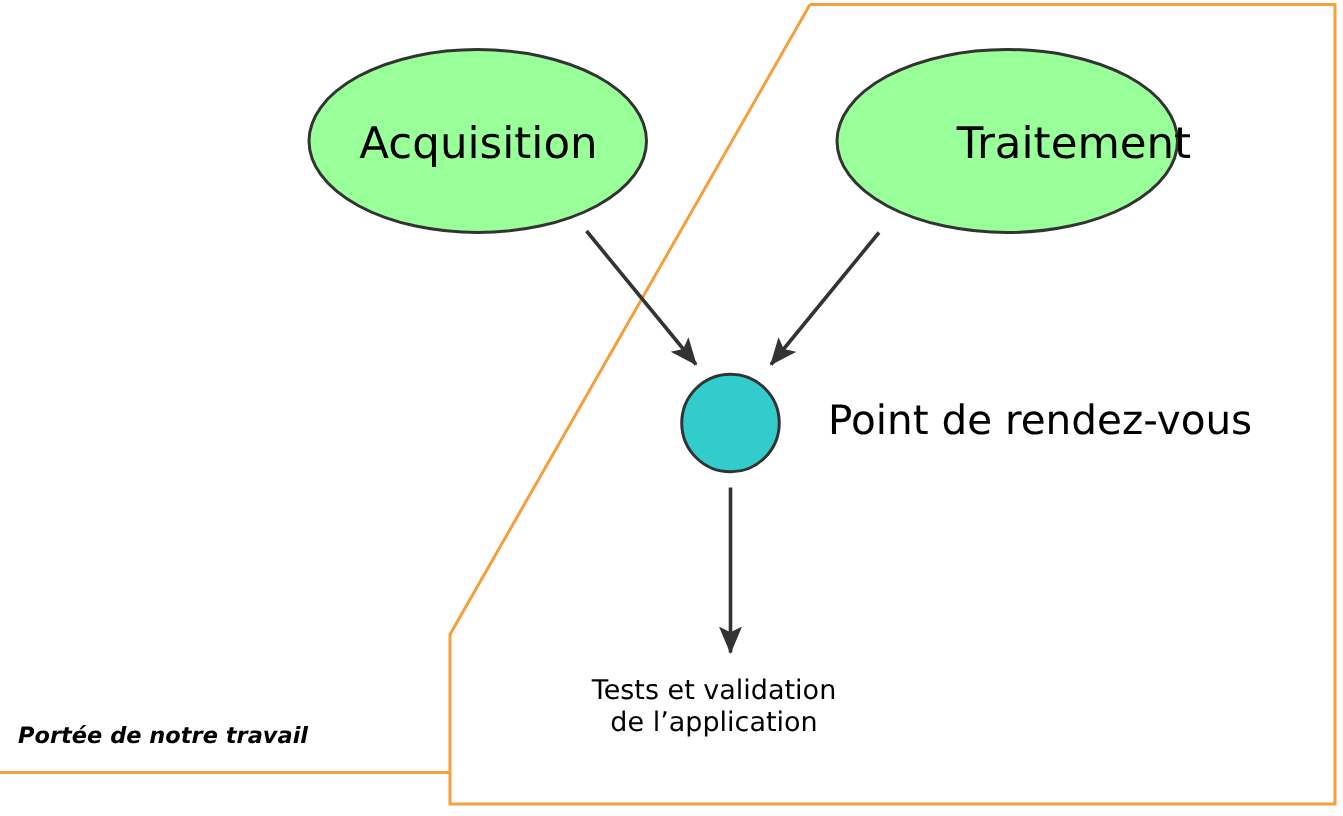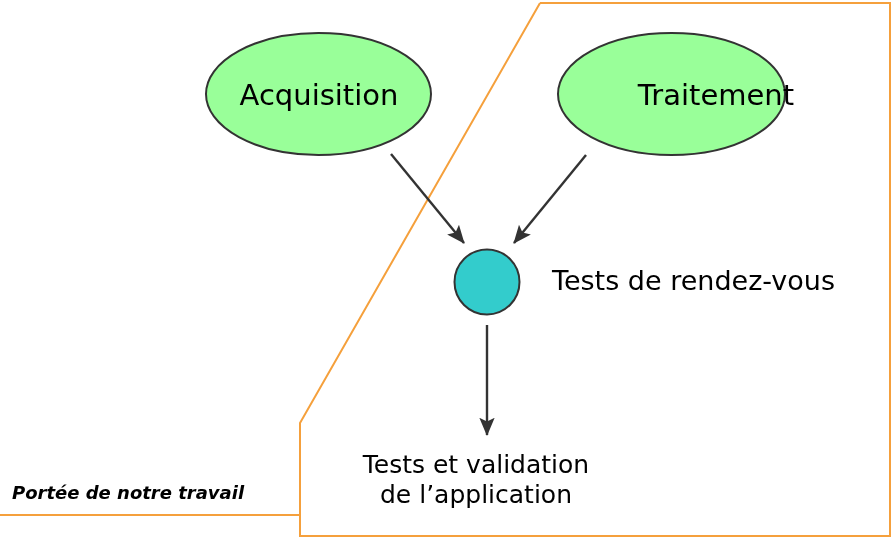--- a/index.html
+++ b/index.html
@@ -50,28 +50,28 @@
     left: 552px;
     top: 265px;
     width: 300px;
     text-align: left;
     font-size: 27px;
   }
   #label-tests {
     left: 336px;
     top: 450px;
     width: 280px;
-    font-size: 25px;
+    font-size: 18px;
   }
   #label-scope {
     left: 12px;
     top: 482px;
     width: 280px;
     text-align: left;
-    font-size: 18px;
+    font-size: 15px;
     font-weight: bold;
     font-style: italic;
     font-family: "DejaVu Sans", sans-serif;
   }
 </style>
 </head>
 <body>
 
 <div id="canvas">
 
@@ -96,20 +96,20 @@
 
     <line x1="586" y1="155" x2="514" y2="243" stroke="#333333" stroke-width="2.4" marker-end="url(#arrowhead)"></line>
 
     <line x1="487" y1="325" x2="487" y2="435" stroke="#333333" stroke-width="2.4" marker-end="url(#arrowhead)"></line>
   </svg>
 
   <div class="node-label" id="label-acquisition">Acquisition</div>
 
   <div class="node-label" id="label-traitement">Traitement</div>
 
-  <div class="node-label" id="label-rendezvous">Tests de rendez-vous</div>
+  <div class="node-label" id="label-rendezvous">Point de rendez-vous</div>
 
   <div class="node-label" id="label-tests">Tests et validation
 de l’application</div>
 
   <div class="node-label" id="label-scope">Portée de notre travail</div>
 
 </div>
 
 </body></html>

